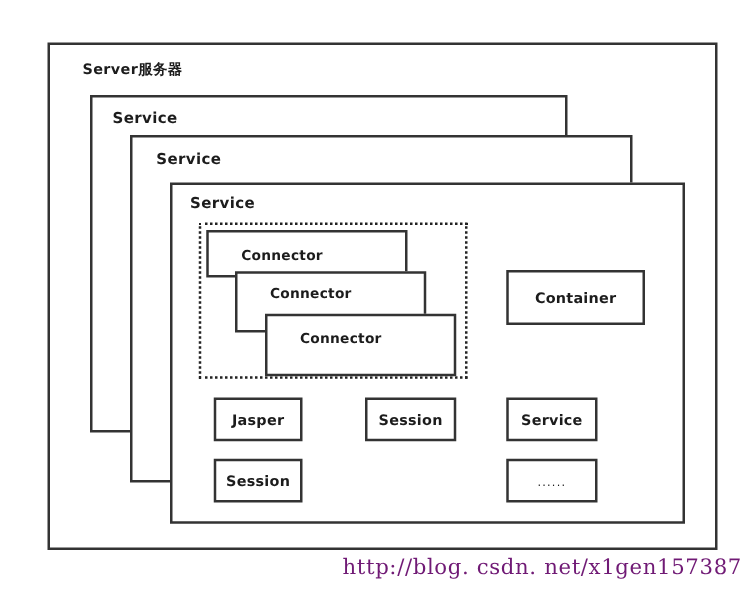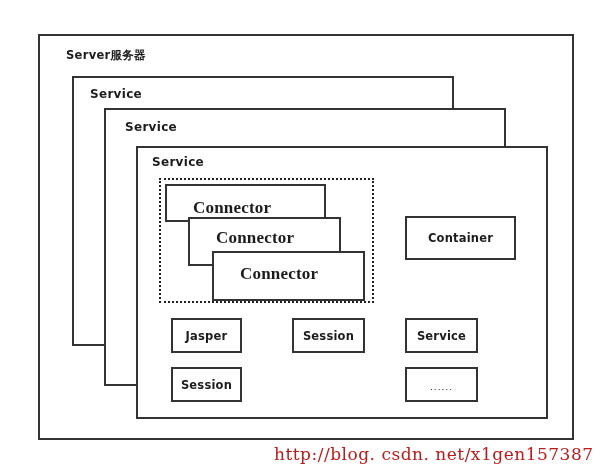--- a/index.html
+++ b/index.html
@@ -81,25 +81,24 @@
   .connector-box {
     position: absolute;
     background: #ffffff;
     border: 2px solid #333333;
     box-sizing: border-box;
   }
   .connector-label {
     position: absolute;
     left: 26px;
     top: 12px;
-    font-size: 17px;
+    font-size: 11px;
     font-weight: bold;
     letter-spacing: 0.2px;
     white-space: nowrap;
-    font-family: Liberation Serif, serif;
   }
   #connector-1 { left: 4px;  top: 4px;  width: 161px; height: 38px; z-index: 3; }
   #connector-2 { left: 27px; top: 37px; width: 153px; height: 49px; z-index: 4; }
   #connector-3 { left: 51px; top: 71px; width: 153px; height: 50px; z-index: 5; }
   #connector-2 .connector-label { top: 9px; }
   #connector-3 .connector-label { top: 11px; }
 
   
   #container-box {
     left: 267px;
@@ -138,21 +137,21 @@
   .mod-r1 { top: 170px; height: 35px; }
   .mod-r2 { top: 219px; height: 35px; }
 
   
   #watermark {
     position: absolute;
     left: 274px;
     top: 444px;
     font-family: "DejaVu Serif", "Liberation Serif", serif;
     font-size: 17px;
-    color: #b91c1c;
+    color: #701a75;
     letter-spacing: 0.5px;
     white-space: nowrap;
     user-select: none;
   }
 </style>
 </head>
 <body>
 
 <div id="canvas">
 

